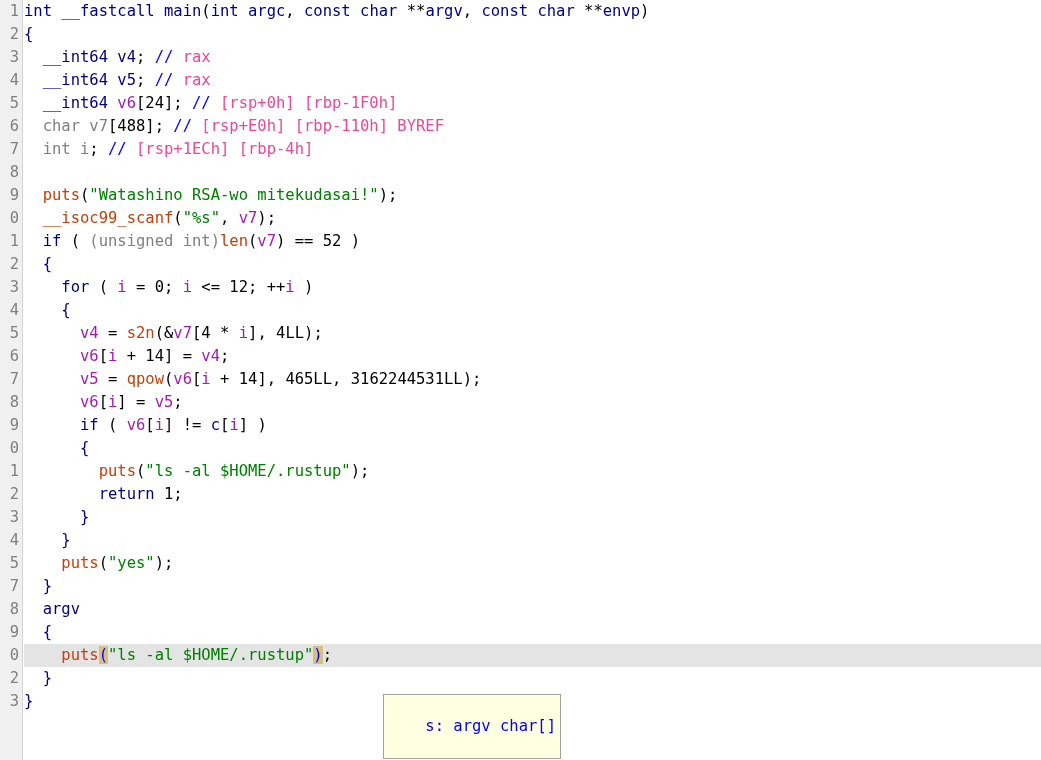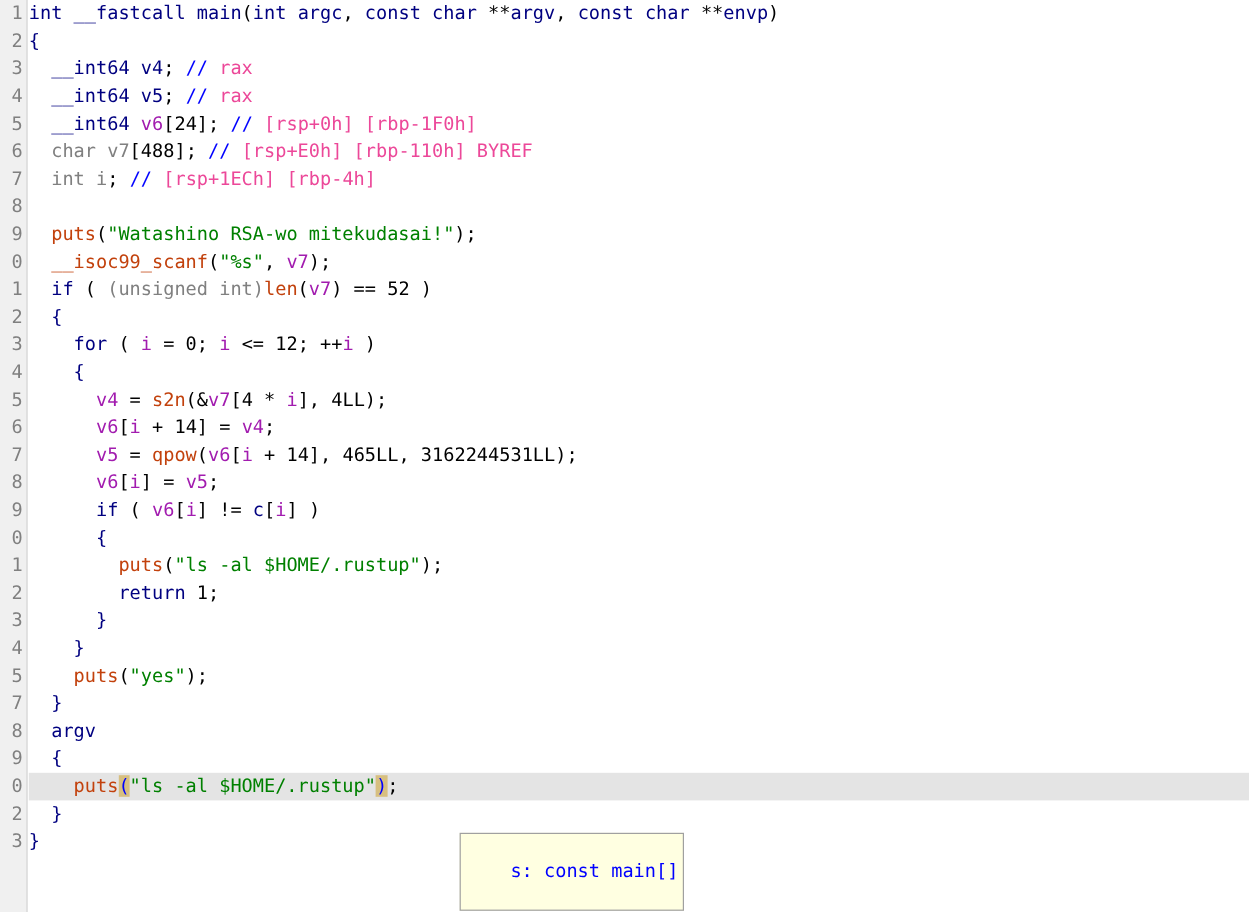--- a/index.html
+++ b/index.html
@@ -144,16 +144,16 @@
       <div class="code-line"><span class="lineno">5</span><span class="code-text"><span class="t-plain">    </span><span class="t-fn">puts</span><span class="t-punct">(</span><span class="t-str">"yes"</span><span class="t-punct">);</span></span></div>
       <div class="code-line"><span class="lineno">7</span><span class="code-text"><span class="t-plain">  </span><span class="t-kw">}</span></span></div>
       <div class="code-line"><span class="lineno">8</span><span class="code-text"><span class="t-plain">  </span><span class="t-kw">argv</span></span></div>
       <div class="code-line"><span class="lineno">9</span><span class="code-text"><span class="t-plain">  </span><span class="t-kw">{</span></span></div>
       <div class="code-line highlighted"><span class="line-text-hl"></span><span class="lineno">0</span><span class="code-text"><span class="t-plain">    </span><span class="t-fn">puts</span><span class="paren-hl">(</span><span class="t-str">"ls -al $HOME/.rustup"</span><span class="paren-hl">)</span><span class="t-punct">;</span></span></div>
       <div class="code-line"><span class="lineno">2</span><span class="code-text"><span class="t-plain">  </span><span class="t-kw">}</span></span></div>
       <div class="code-line"><span class="lineno">3</span><span class="code-text"><span class="t-kw">}</span></span></div>
     </div>
 
   <div class="tooltip">
-    <span>s: const main[]</span>
+    <span>s: argv char[]</span>
   </div>
 
 </div>
 
 </body></html>

